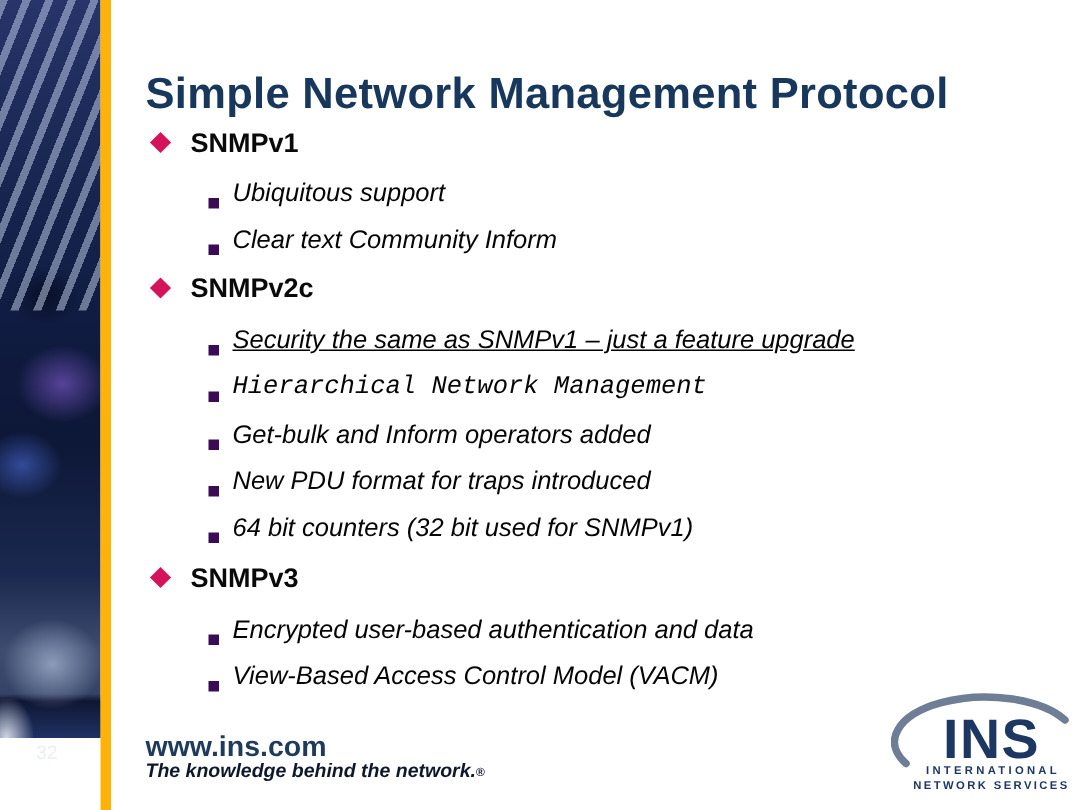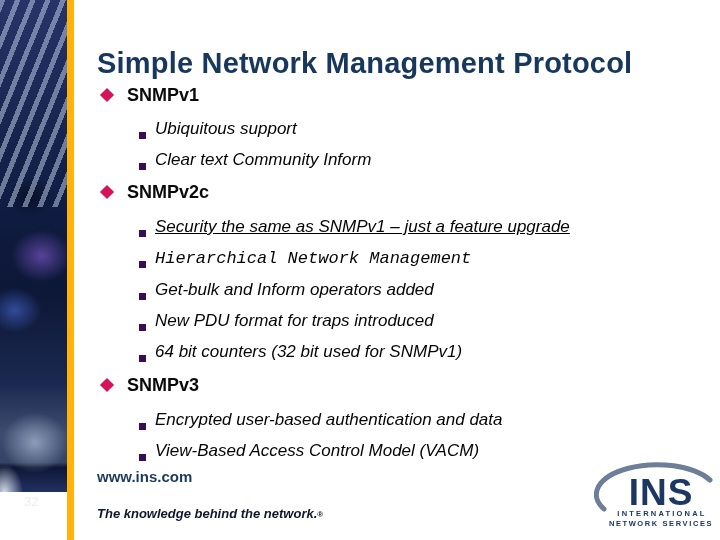--- a/index.html
+++ b/index.html
@@ -34,21 +34,21 @@
 
   
   .hrow{position:absolute;left:102px;display:flex;align-items:center;gap:15px;height:26px;}
   .diamond{width:10px;height:10px;background:#d5135a;transform:rotate(45deg);flex:0 0 auto;}
   .htext{font-size:18px;font-weight:bold;color:#0a0a0a;white-space:nowrap;}
   .irow{position:absolute;left:139px;display:flex;align-items:flex-end;gap:9px;height:24px;}
   .sq{width:7px;height:7px;background:#3a0c54;flex:0 0 auto;}
   .itext{font-size:17px;font-style:italic;color:#050505;white-space:nowrap;}
 
   
-  .footer-url{position:absolute;left:97px;top:468px;font-size:15px;font-weight:bold;color:#1f3b5c;}
+  .footer-url{position:absolute;left:97px;top:488px;font-size:19px;font-weight:bold;color:#1f3b5c;}
   .footer-tagline{position:absolute;left:97px;top:506px;font-size:13px;font-weight:bold;font-style:italic;color:#0f172a;}
   .footer-tagline .reg{font-size:8px;font-style:normal;vertical-align:1px;}
 
   
   .logo{position:absolute;left:594px;top:449px;width:122px;height:84px;}
 </style>
 </head>
 <body>
 
 <div class="slide">

